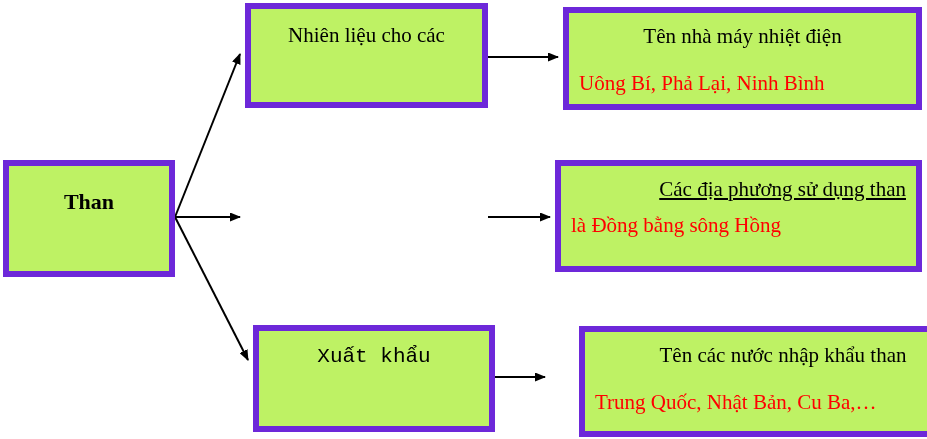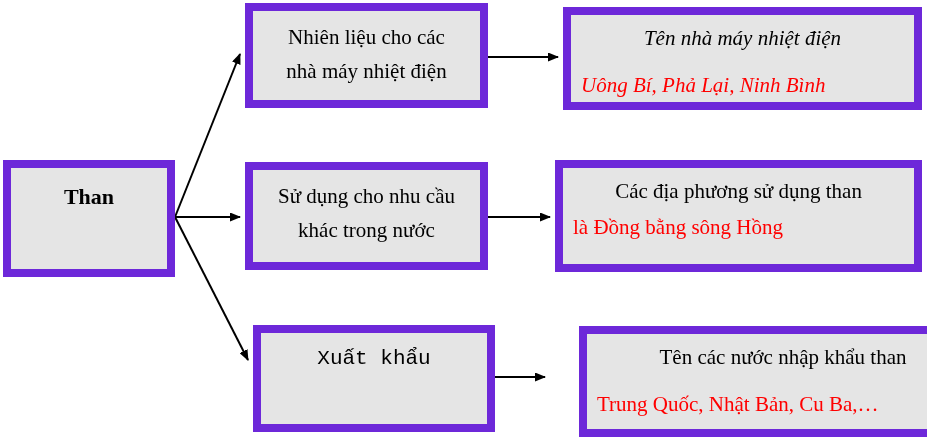--- a/index.html
+++ b/index.html
@@ -11,50 +11,50 @@
     position: relative;
     width: 927px;
     height: 439px;
     background: #ffffff;
     font-family: "Liberation Serif", "DejaVu Serif", serif;
     color: #000000;
     overflow: hidden;
   }
   .box {
     position: absolute;
-    border: 8px solid #6d28d9;
-    background: #e5e5e5;
+    border: 6px solid #6d28d9;
+    background: #bef264;
     box-sizing: border-box;
     font-size: 21px;
     line-height: 34px;
   }
   .root-box {
     left: 3px; top: 160px; width: 172px; height: 117px;
     text-align: center;
     font-weight: bold;
     font-size: 22px;
-    padding-top: 10px;
+    padding-top: 17px;
     line-height: 38px;
   }
   .use-box {
     text-align: center;
     padding-top: 9px;
   }
   .use-box.fuel     { left: 245px; top: 3px;   width: 243px; height: 105px; }
   .use-box.domestic { left: 245px; top: 162px; width: 243px; height: 108px; }
   .use-box.export   { left: 253px; top: 325px; width: 242px; height: 107px; font-family: Liberation Mono, monospace; }
   .result-box {
     padding: 8px 10px 0 10px;
     line-height: 31px;
   }
-  .result-box.power     { left: 563px; top: 7px;   width: 359px; height: 103px; font-style: italic; }
+  .result-box.power     { left: 563px; top: 7px;   width: 359px; height: 103px; }
   .result-box.users     { left: 555px; top: 160px; width: 367px; height: 112px; }
   .result-box.importers { left: 579px; top: 326px; width: 408px; height: 111px; }
   .result-title.centered { text-align: center; }
-  .result-title.left     { text-align: center; }
+  .result-title.left     { text-align: right; text-decoration: underline; }
   .result-value {
     color: #ff0000;
     text-align: left;
     margin-top: 15px;
     line-height: 32px;
   }
   .result-value.tight { margin-top: 4px; }
   #arrow-layer {
     position: absolute;
     left: 0; top: 0;
@@ -84,27 +84,22 @@
     <line x1="488" y1="217" x2="550" y2="217" marker-end="url(#ah)"></line>
     <line x1="495" y1="377" x2="545" y2="377" marker-end="url(#ah)"></line>
   </svg>
 
   <div class="box root-box">
     <div>Than</div>
   </div>
 
   <div class="box use-box fuel">
     <div>Nhiên liệu cho các</div>
-    <div>nhà máy nhiệt điện</div>
   </div>
 
-  <div class="box use-box domestic">
-    <div>Sử dụng cho nhu cầu</div>
-    <div>khác trong nước</div>
-  </div>
 
   <div class="box use-box export">
     <div>Xuất khẩu</div>
   </div>
 
   <div class="box result-box power">
     <div class="result-title centered">Tên nhà máy nhiệt điện</div>
     <div class="result-value">Uông Bí, Phả Lại, Ninh Bình</div>
   </div>
 

